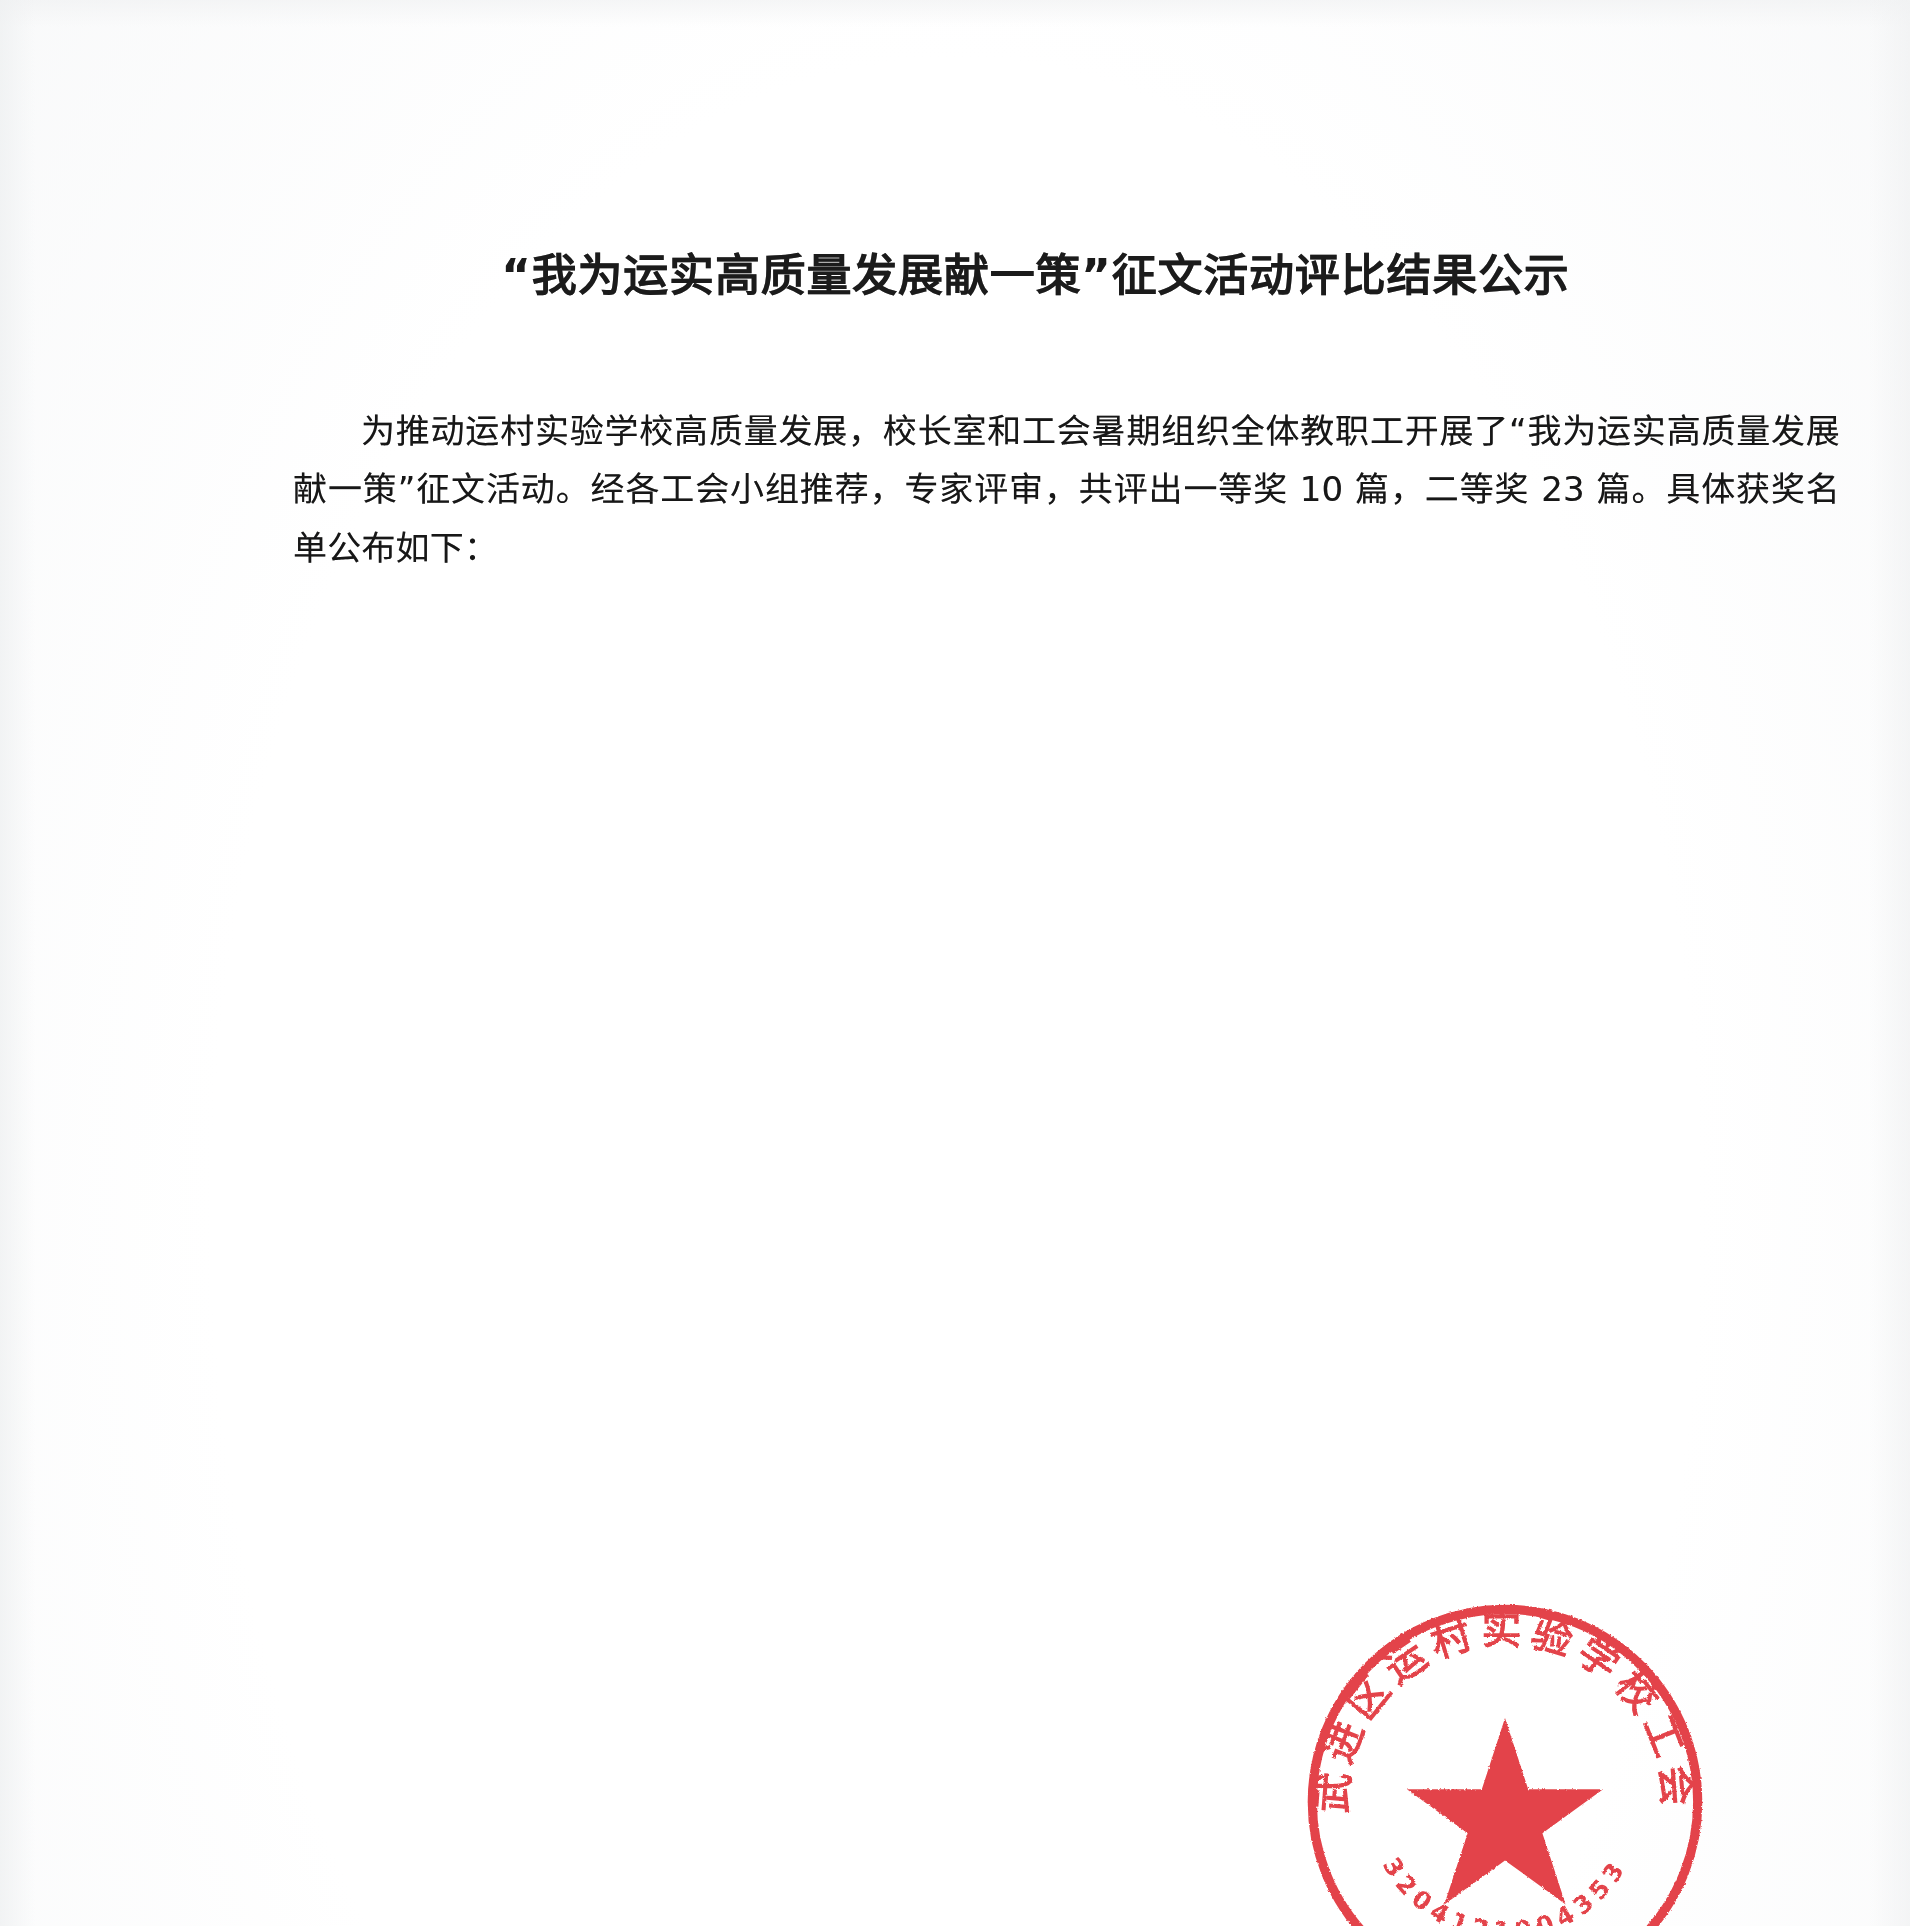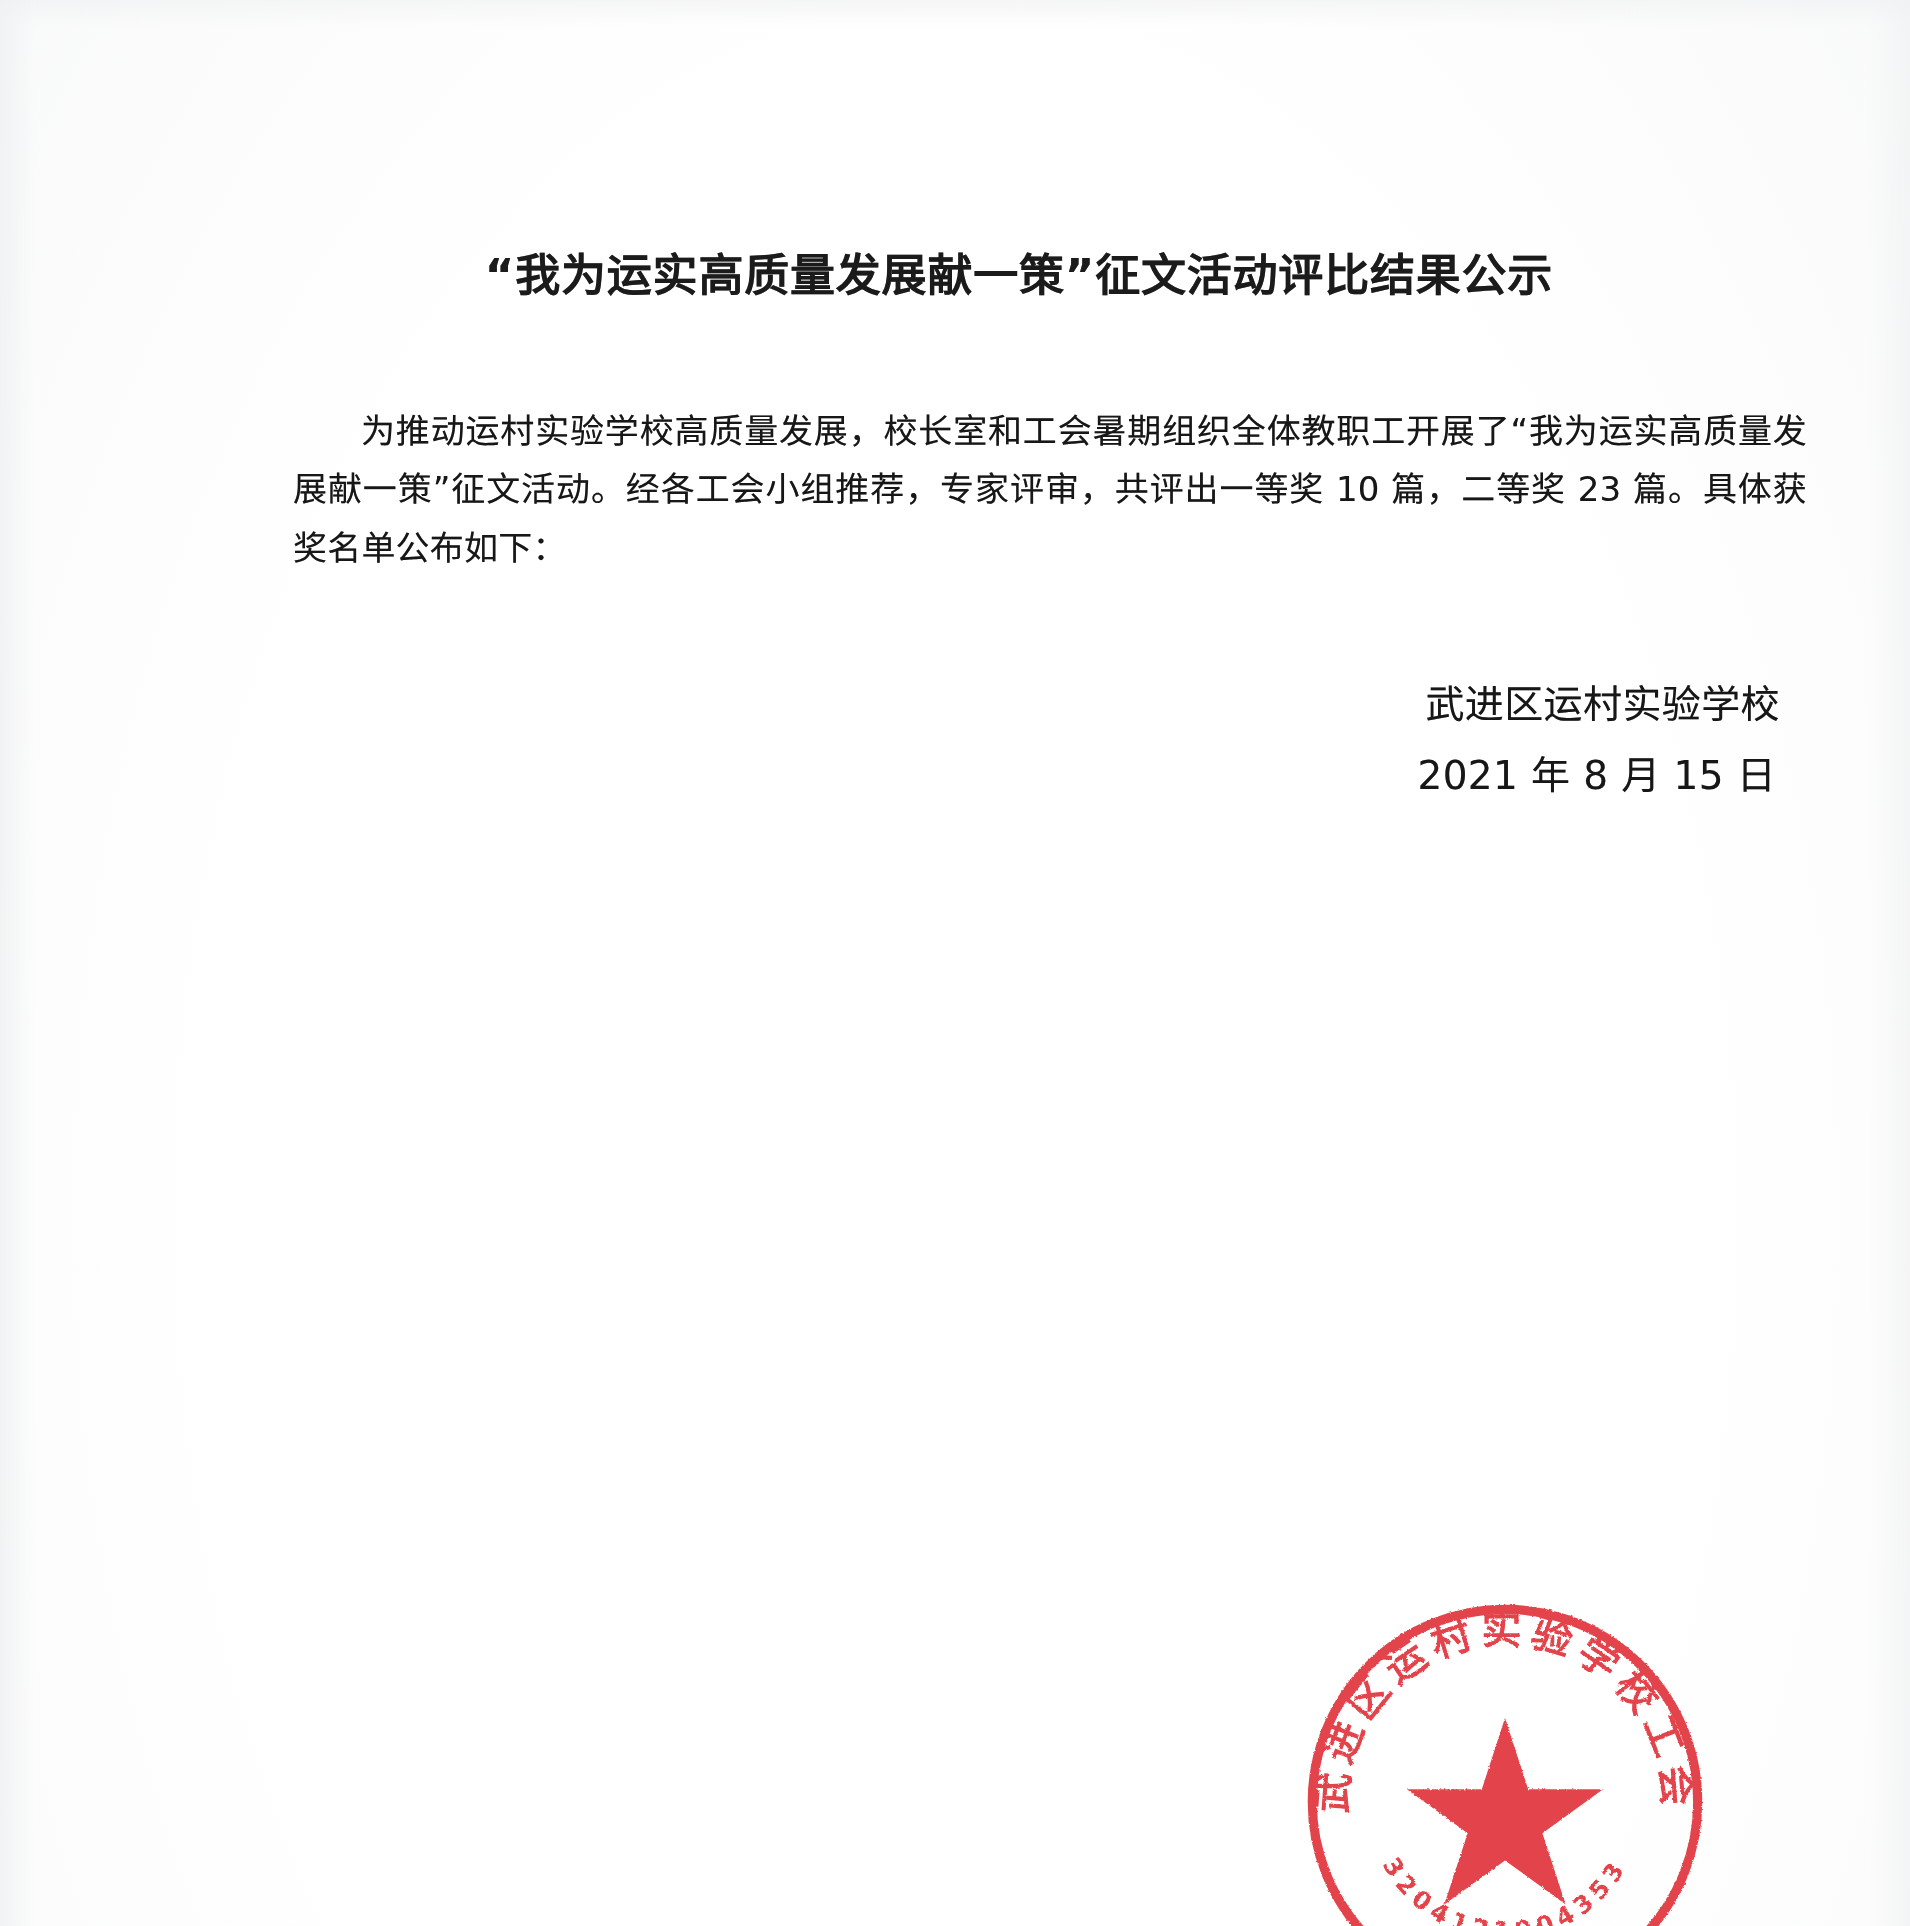--- a/index.html
+++ b/index.html
@@ -38,21 +38,21 @@
     background:
       linear-gradient(to right, rgba(238,240,241,0.75) 0px, rgba(255,255,255,0) 35px),
       linear-gradient(to left,  rgba(240,241,242,0.70) 0px, rgba(255,255,255,0) 42px),
       linear-gradient(to bottom, rgba(240,241,242,0.65) 0px, rgba(255,255,255,0) 27px),
       linear-gradient(to top,    rgba(238,239,240,0.70) 0px, rgba(255,255,255,0) 35px);
   }
 
   .content {
     position: relative;
     z-index: 3;
-    padding: 0 104px 0 293px;
+    padding: 0 71px 0 293px;
   }
 
   
   .doc-title {
     margin: 0;
     padding-top: 247px;
     text-align: center;
     font-family: "DejaVu Sans", "Liberation Sans", sans-serif;
     font-weight: 700;
     font-size: 45px;
@@ -143,24 +143,20 @@
 
     <div class="body-block">
 
       <p class="para indent intro">为推动运村实验学校高质量发展，校长室和工会暑期组织全体教职工开展了“我为运实高质量发展献一策”征文活动。经各工会小组推荐，专家评审，共评出一等奖 10 篇，二等奖 23 篇。具体获奖名单公布如下：</p>
 
 
 
 
     </div>
 
-    <div class="signature">
-      <div class="sig-line sig-org">武进区运村实验学校</div>
-      <div class="sig-line sig-date">2021 年 8 月 15 日</div>
-    </div>
 
   </div>
 
   <div class="seal">
     <svg viewBox="0 0 400 400" xmlns="http://www.w3.org/2000/svg" aria-hidden="true">
       <defs>
         <path id="sealArcTop" d="M 46,200 A 154,154 0 0 1 354,200"></path>
         <path id="sealArcBottom" d="M 66,200 A 134,134 0 0 0 334,200"></path>
         <filter id="inkRough" x="-20%" y="-20%" width="140%" height="140%">
           <feTurbulence type="fractalNoise" baseFrequency="0.45" numOctaves="3" seed="7" result="noise"></feTurbulence>

